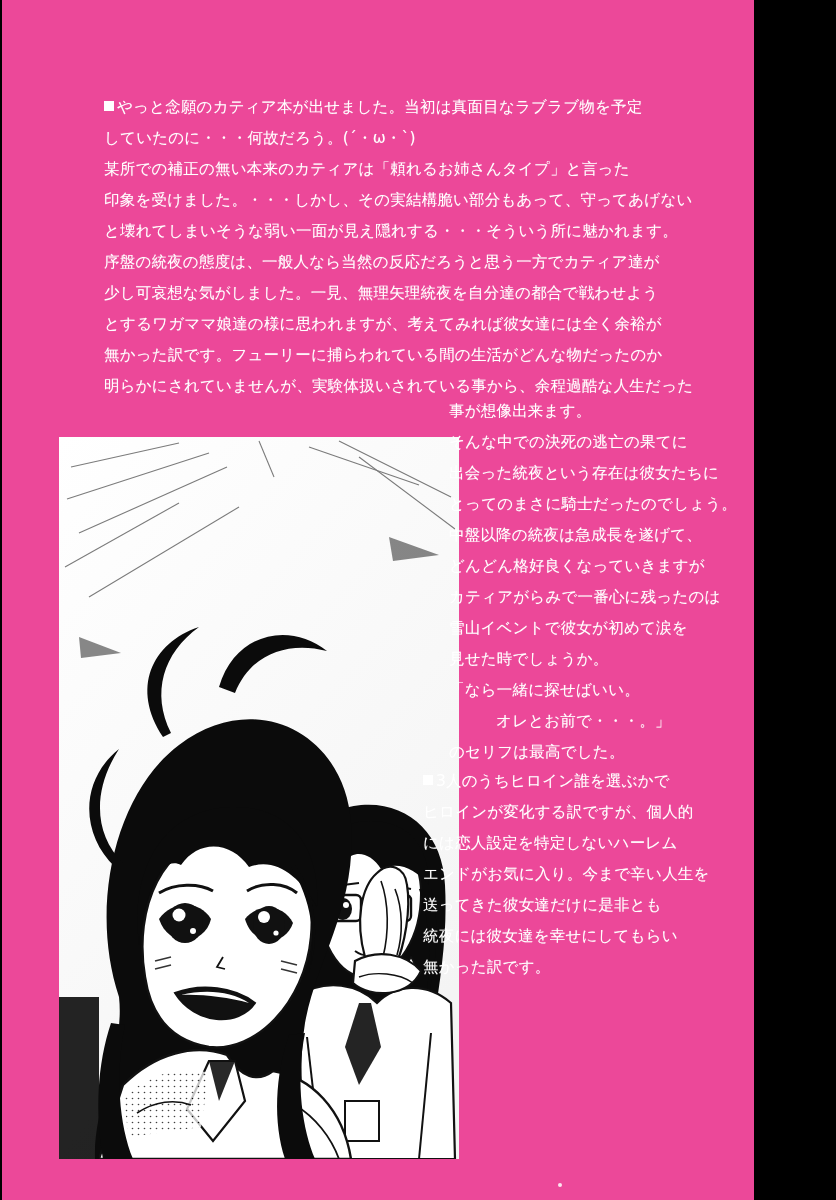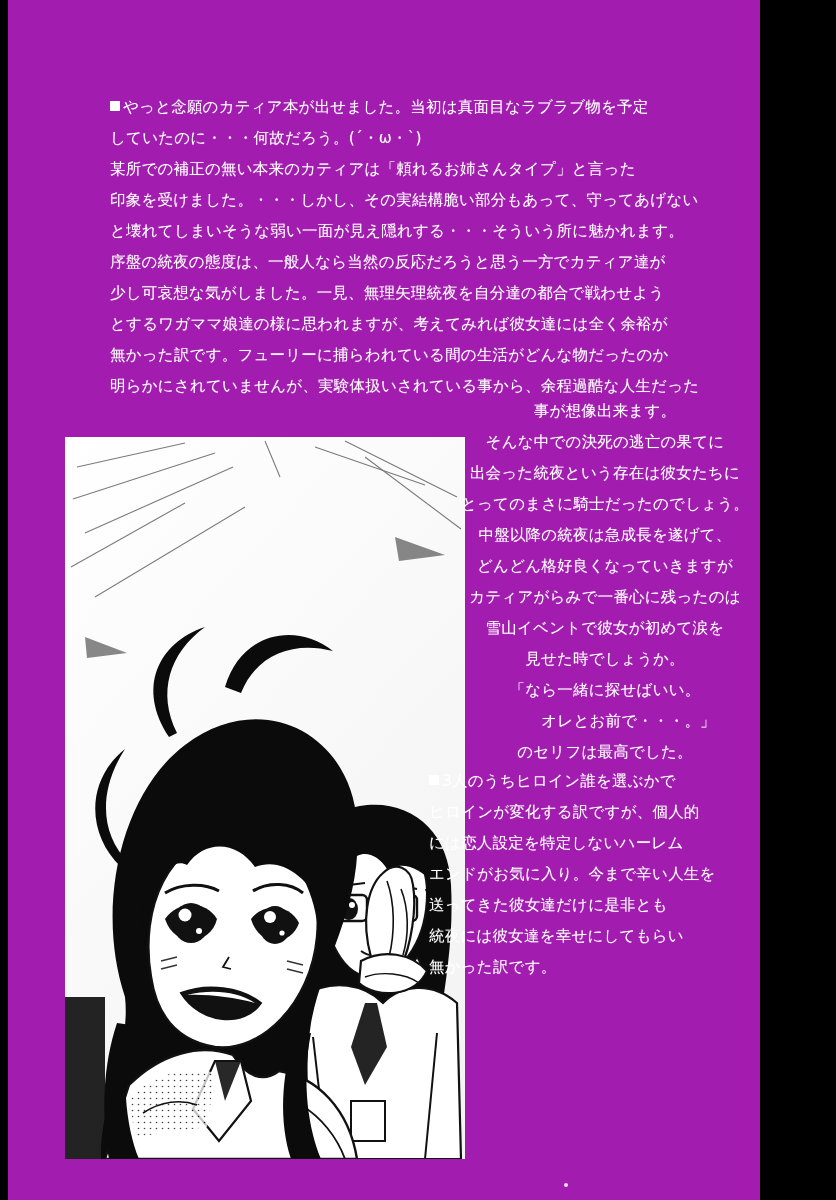--- a/index.html
+++ b/index.html
@@ -10,24 +10,24 @@
   body {
     width: 836px;
     height: 1200px;
     position: relative;
     overflow: hidden;
     font-family: "DejaVu Sans", "Liberation Sans", sans-serif;
   }
 
   .page {
     position: absolute;
-    left: 8px; top: 0;
+    left: 2px; top: 0;
     width: 752px;
     height: 1200px;
-    background: #a21caf;
+    background: #ec4899;
   }
 
   
   .text-layer {
     position: absolute;
     left: 0; top: 0;
     width: 836px;
     height: 1200px;
     color: #ffffff;
   }
@@ -45,21 +45,20 @@
   .para-top {
     left: 102px;
     top: 92px;
     width: 640px;
   }
 
   .para-right {
     left: 447px;
     top: 396px;
     width: 300px;
-    text-align: center;
   }
 
   .para-bottom {
     left: 421px;
     top: 766px;
     width: 320px;
   }
 
   .marker {
     display: inline-block;

